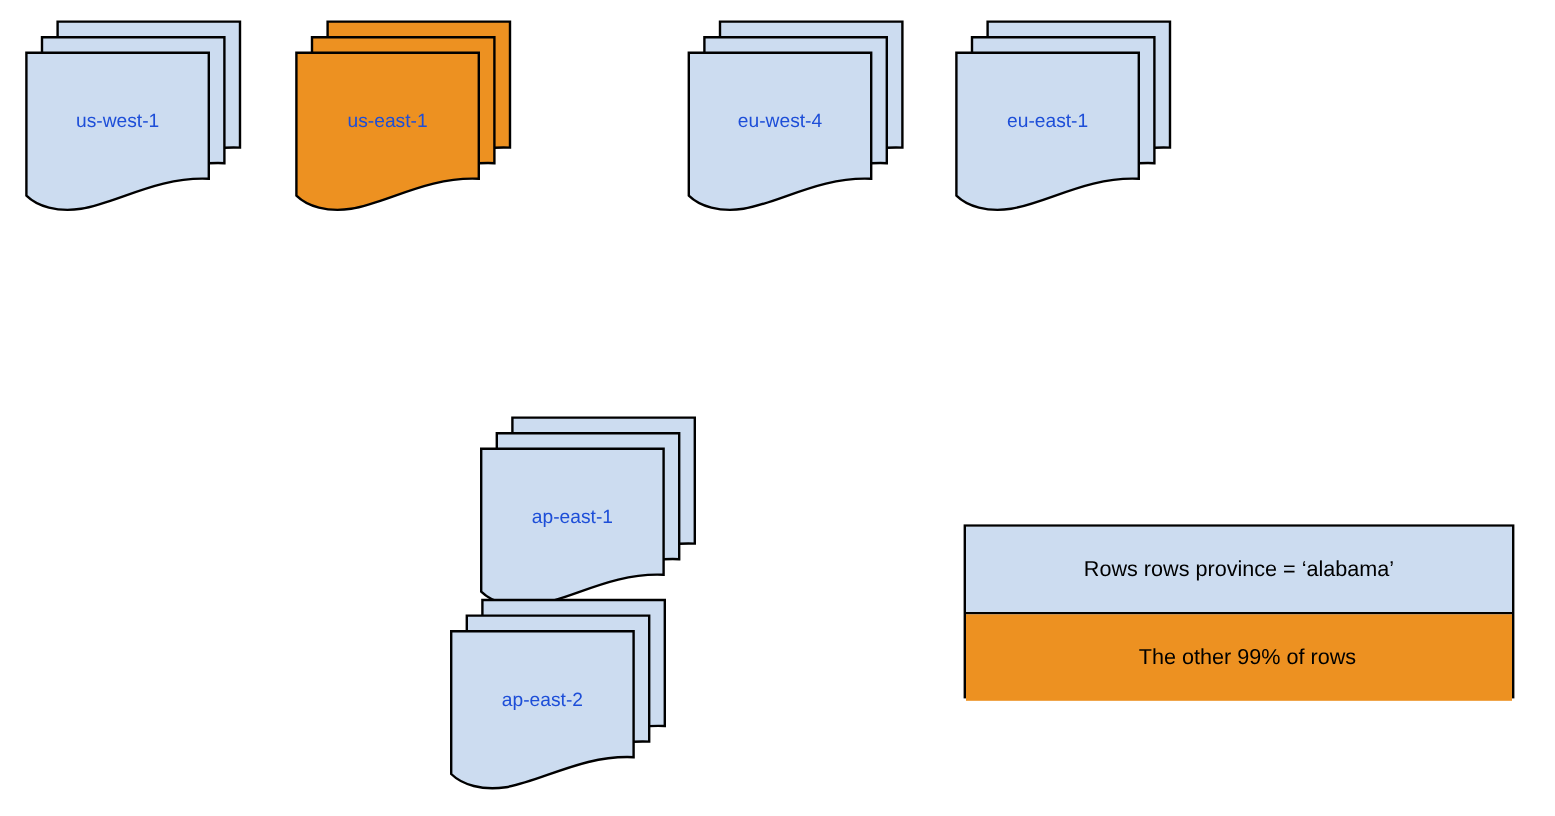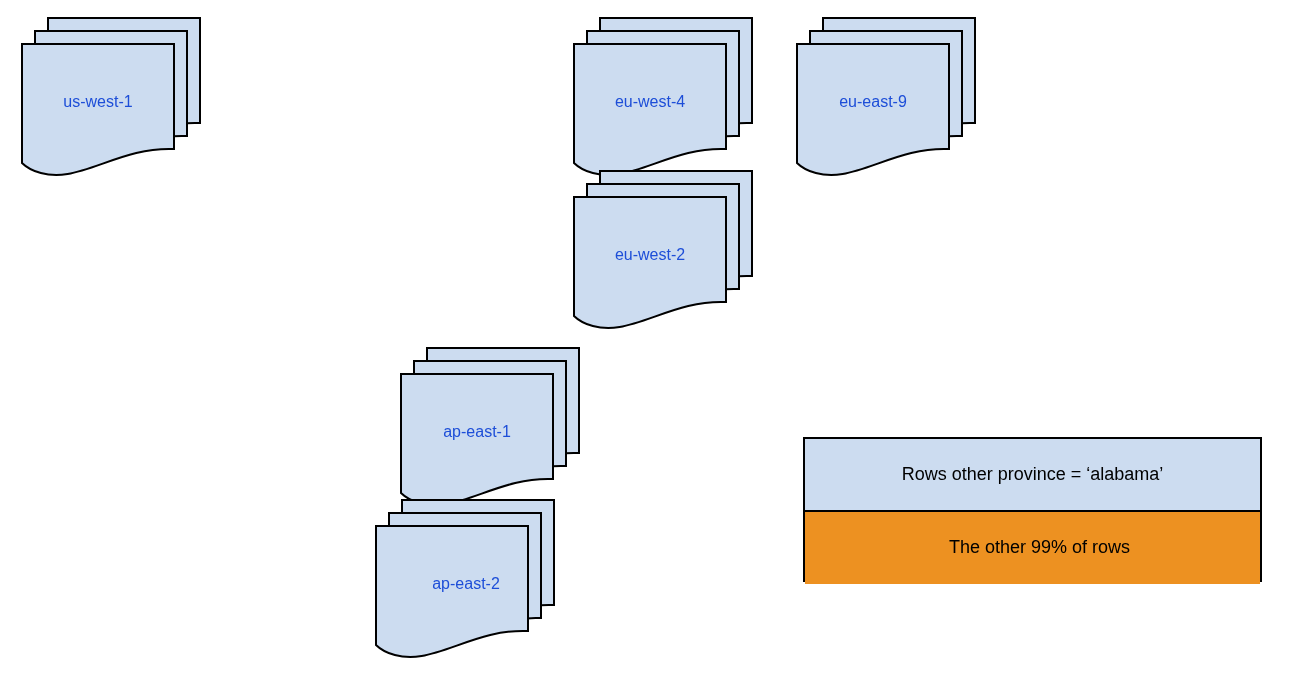--- a/index.html
+++ b/index.html
@@ -73,20 +73,34 @@
         </g>
         <g transform="translate(13,13)">
           <path d="M 0,0 L 152,0 L 152,105 C 109.44,103 76,125 45.6,130 C 25.840000000000003,133 9.12,128 0,119 Z" fill="#CCDCF0" stroke="#000000" stroke-width="2" stroke-linejoin="miter"></path>
         </g>
         <g transform="translate(0,26)">
           <path d="M 0,0 L 152,0 L 152,105 C 109.44,103 76,125 45.6,130 C 25.840000000000003,133 9.12,128 0,119 Z" fill="#CCDCF0" stroke="#000000" stroke-width="2" stroke-linejoin="miter"></path>
         </g>
       </svg>
       <div class="doc-label" style="top: 76px;">us-west-1</div>
     </div>
+    <div class="doc-stack" style="left: 247px; top: 18px;">
+      <svg width="184" height="171">
+        <g transform="translate(26,0)">
+          <path d="M 0,0 L 152,0 L 152,105 C 109.44,103 76,125 45.6,130 C 25.840000000000003,133 9.12,128 0,119 Z" fill="#ED9121" stroke="#000000" stroke-width="2" stroke-linejoin="miter"></path>
+        </g>
+        <g transform="translate(13,13)">
+          <path d="M 0,0 L 152,0 L 152,105 C 109.44,103 76,125 45.6,130 C 25.840000000000003,133 9.12,128 0,119 Z" fill="#ED9121" stroke="#000000" stroke-width="2" stroke-linejoin="miter"></path>
+        </g>
+        <g transform="translate(0,26)">
+          <path d="M 0,0 L 152,0 L 152,105 C 109.44,103 76,125 45.6,130 C 25.840000000000003,133 9.12,128 0,119 Z" fill="#ED9121" stroke="#000000" stroke-width="2" stroke-linejoin="miter"></path>
+        </g>
+      </svg>
+      <div class="doc-label" style="top: 76px;">us-east-1</div>
+    </div>
     <div class="doc-stack" style="left: 574px; top: 18px;">
       <svg width="184" height="171">
         <g transform="translate(26,0)">
           <path d="M 0,0 L 152,0 L 152,105 C 109.44,103 76,125 45.6,130 C 25.840000000000003,133 9.12,128 0,119 Z" fill="#CCDCF0" stroke="#000000" stroke-width="2" stroke-linejoin="miter"></path>
         </g>
         <g transform="translate(13,13)">
           <path d="M 0,0 L 152,0 L 152,105 C 109.44,103 76,125 45.6,130 C 25.840000000000003,133 9.12,128 0,119 Z" fill="#CCDCF0" stroke="#000000" stroke-width="2" stroke-linejoin="miter"></path>
         </g>
         <g transform="translate(0,26)">
           <path d="M 0,0 L 152,0 L 152,105 C 109.44,103 76,125 45.6,130 C 25.840000000000003,133 9.12,128 0,119 Z" fill="#CCDCF0" stroke="#000000" stroke-width="2" stroke-linejoin="miter"></path>
@@ -99,35 +113,21 @@
         <g transform="translate(26,0)">
           <path d="M 0,0 L 152,0 L 152,105 C 109.44,103 76,125 45.6,130 C 25.840000000000003,133 9.12,128 0,119 Z" fill="#CCDCF0" stroke="#000000" stroke-width="2" stroke-linejoin="miter"></path>
         </g>
         <g transform="translate(13,13)">
           <path d="M 0,0 L 152,0 L 152,105 C 109.44,103 76,125 45.6,130 C 25.840000000000003,133 9.12,128 0,119 Z" fill="#CCDCF0" stroke="#000000" stroke-width="2" stroke-linejoin="miter"></path>
         </g>
         <g transform="translate(0,26)">
           <path d="M 0,0 L 152,0 L 152,105 C 109.44,103 76,125 45.6,130 C 25.840000000000003,133 9.12,128 0,119 Z" fill="#CCDCF0" stroke="#000000" stroke-width="2" stroke-linejoin="miter"></path>
         </g>
       </svg>
-      <div class="doc-label" style="top: 76px;">eu-east-9</div>
-    </div>
-    <div class="doc-stack" style="left: 574px; top: 171px;">
-      <svg width="184" height="171">
-        <g transform="translate(26,0)">
-          <path d="M 0,0 L 152,0 L 152,105 C 109.44,103 76,125 45.6,130 C 25.840000000000003,133 9.12,128 0,119 Z" fill="#CCDCF0" stroke="#000000" stroke-width="2" stroke-linejoin="miter"></path>
-        </g>
-        <g transform="translate(13,13)">
-          <path d="M 0,0 L 152,0 L 152,105 C 109.44,103 76,125 45.6,130 C 25.840000000000003,133 9.12,128 0,119 Z" fill="#CCDCF0" stroke="#000000" stroke-width="2" stroke-linejoin="miter"></path>
-        </g>
-        <g transform="translate(0,26)">
-          <path d="M 0,0 L 152,0 L 152,105 C 109.44,103 76,125 45.6,130 C 25.840000000000003,133 9.12,128 0,119 Z" fill="#CCDCF0" stroke="#000000" stroke-width="2" stroke-linejoin="miter"></path>
-        </g>
-      </svg>
-      <div class="doc-label" style="top: 76px;">eu-west-2</div>
+      <div class="doc-label" style="top: 76px;">eu-east-1</div>
     </div>
     <div class="doc-stack" style="left: 401px; top: 348px;">
       <svg width="184" height="171">
         <g transform="translate(26,0)">
           <path d="M 0,0 L 152,0 L 152,105 C 109.44,103 76,125 45.6,130 C 25.840000000000003,133 9.12,128 0,119 Z" fill="#CCDCF0" stroke="#000000" stroke-width="2" stroke-linejoin="miter"></path>
         </g>
         <g transform="translate(13,13)">
           <path d="M 0,0 L 152,0 L 152,105 C 109.44,103 76,125 45.6,130 C 25.840000000000003,133 9.12,128 0,119 Z" fill="#CCDCF0" stroke="#000000" stroke-width="2" stroke-linejoin="miter"></path>
         </g>
         <g transform="translate(0,26)">
@@ -141,23 +141,23 @@
         <g transform="translate(26,0)">
           <path d="M 0,0 L 152,0 L 152,105 C 109.44,103 76,125 45.6,130 C 25.840000000000003,133 9.12,128 0,119 Z" fill="#CCDCF0" stroke="#000000" stroke-width="2" stroke-linejoin="miter"></path>
         </g>
         <g transform="translate(13,13)">
           <path d="M 0,0 L 152,0 L 152,105 C 109.44,103 76,125 45.6,130 C 25.840000000000003,133 9.12,128 0,119 Z" fill="#CCDCF0" stroke="#000000" stroke-width="2" stroke-linejoin="miter"></path>
         </g>
         <g transform="translate(0,26)">
           <path d="M 0,0 L 152,0 L 152,105 C 109.44,103 76,125 45.6,130 C 25.840000000000003,133 9.12,128 0,119 Z" fill="#CCDCF0" stroke="#000000" stroke-width="2" stroke-linejoin="miter"></path>
         </g>
       </svg>
-      <div class="doc-label" style="top: 76px; margin-left: 14px;">ap-east-2</div>
+      <div class="doc-label" style="top: 76px;">ap-east-2</div>
     </div>
     <div class="legend" style="left: 803px; top: 437px; width: 459px; height: 145px;">
       <div class="legend-row top" style="background: rgb(204, 220, 240); height: 72.5px;">
-        <span>Rows other province = ‘alabama’</span>
+        <span>Rows rows province = ‘alabama’</span>
       </div>
       <div class="legend-row" style="background: rgb(237, 145, 33); height: 72.5px; padding-left: 14px;">
         <span>The other 99% of rows</span>
       </div>
     </div>
   </div>
 
 </body></html>

